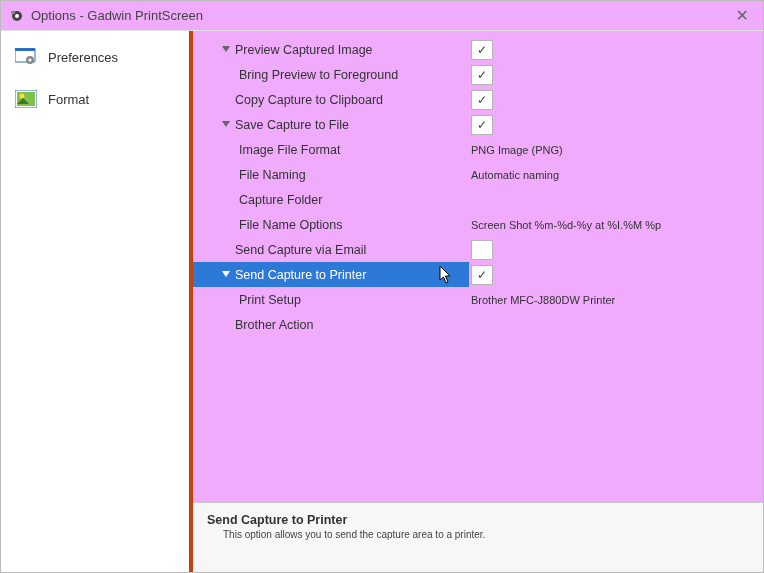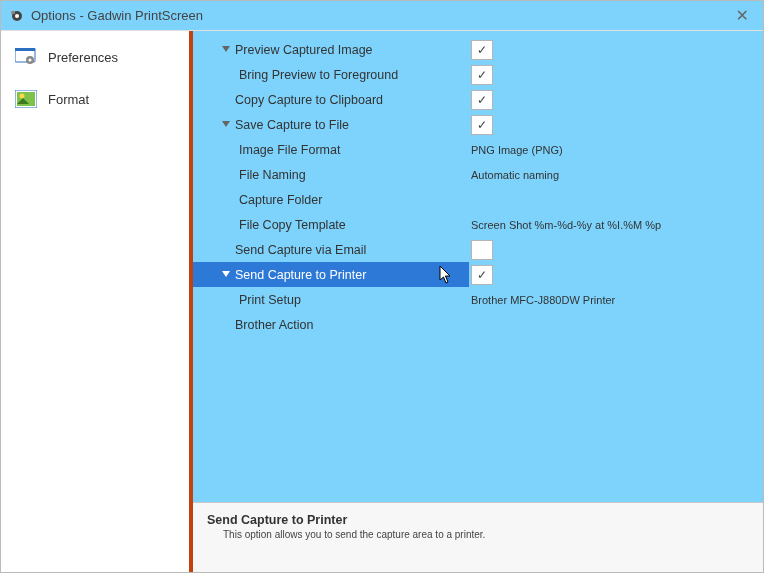--- a/index.html
+++ b/index.html
@@ -1,17 +1,17 @@
 <!DOCTYPE html>
 <html><head>
 <meta charset="utf-8">
 <style>
   * { box-sizing: border-box; margin: 0; padding: 0; font-family: "Segoe UI", Arial, sans-serif; }
   body { background: #e8e8e8; width: 764px; height: 573px; overflow: hidden; }
-  .window { width: 764px; height: 573px; background: #7dd3fc; border: 1px solid #bbb; display: flex; flex-direction: column; }
+  .window { width: 764px; height: 573px; background: #f0abfc; border: 1px solid #bbb; display: flex; flex-direction: column; }
   .titlebar { height: 30px; display: flex; align-items: center; padding: 0 8px; border-bottom: 1px solid #e0e0e0; font-size: 13px; color: #444; }
   .titlebar .app-icon { width: 16px; height: 16px; margin-right: 6px; display:inline-flex; align-items:center; justify-content:center; }
   .titlebar .close { margin-left: auto; font-size: 16px; color: #666; padding: 2px 6px; cursor: pointer; }
   .body { flex: 1; display: flex; min-height: 0; }
   .sidebar { width: 188px; background: #fff; padding: 8px 4px; border-right: 0; }
   .sidebar-item { display: flex; align-items: center; height: 36px; padding: 0 8px; font-size: 13px; color: #333; cursor: pointer; border: 1px solid transparent; margin-bottom: 6px; }
   .sidebar-item.selected { background: #2468c7; color: #fff; }
   .sidebar-item .s-icon { width: 24px; height: 20px; margin-right: 10px; display:inline-flex; align-items:center; justify-content:center; }
   .main { flex: 1; display: flex; flex-direction: column; min-height: 0; border-left: 4px solid #c2410c;}
   .options { flex: 1; overflow: auto; padding: 6px 0 0 0; }
@@ -140,21 +140,21 @@
         </div>
 
         <div class="row indent-2">
           <div class="label-cell">
               <span>Capture Folder</span>
             </div>
         </div>
 
         <div class="row indent-2">
           <div class="label-cell">
-              <span>File Copy Template</span>
+              <span>File Name Options</span>
             </div>
           <div class="value-cell">
               <span class="value-text">Screen Shot %m-%d-%y at %I.%M %p</span>
             </div>
         </div>
 
         <div class="row indent-1">
           <div class="label-cell">
             <span class="expander" style="visibility:hidden"></span>
             <span>Send Capture via Email</span>

